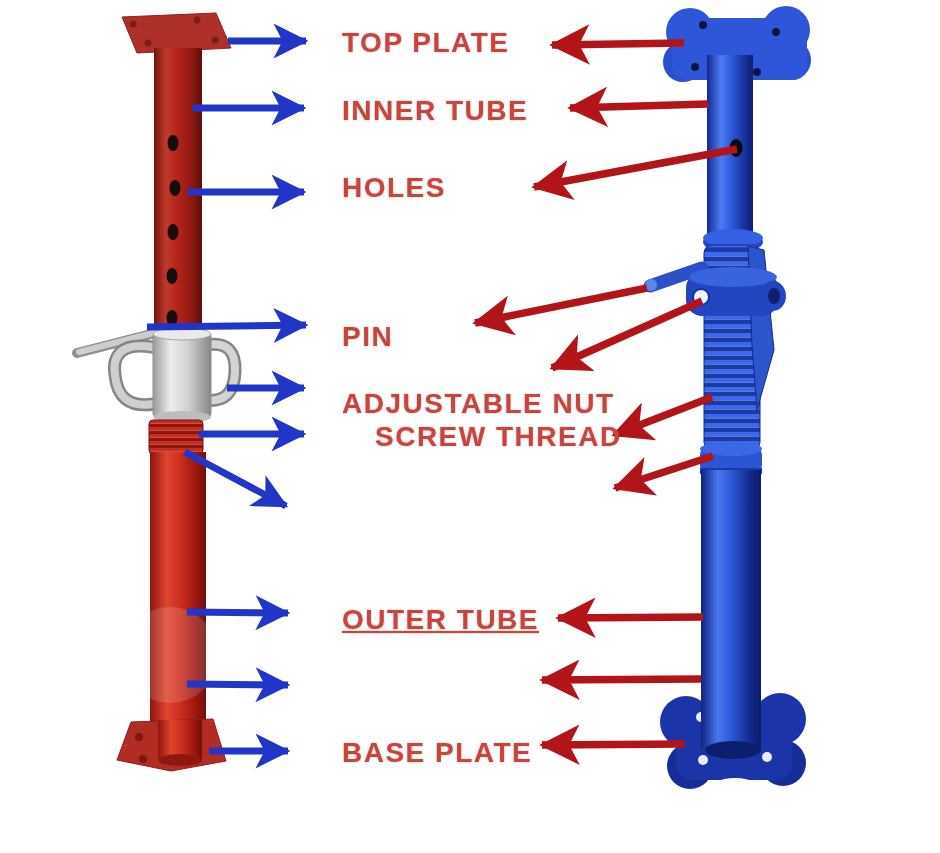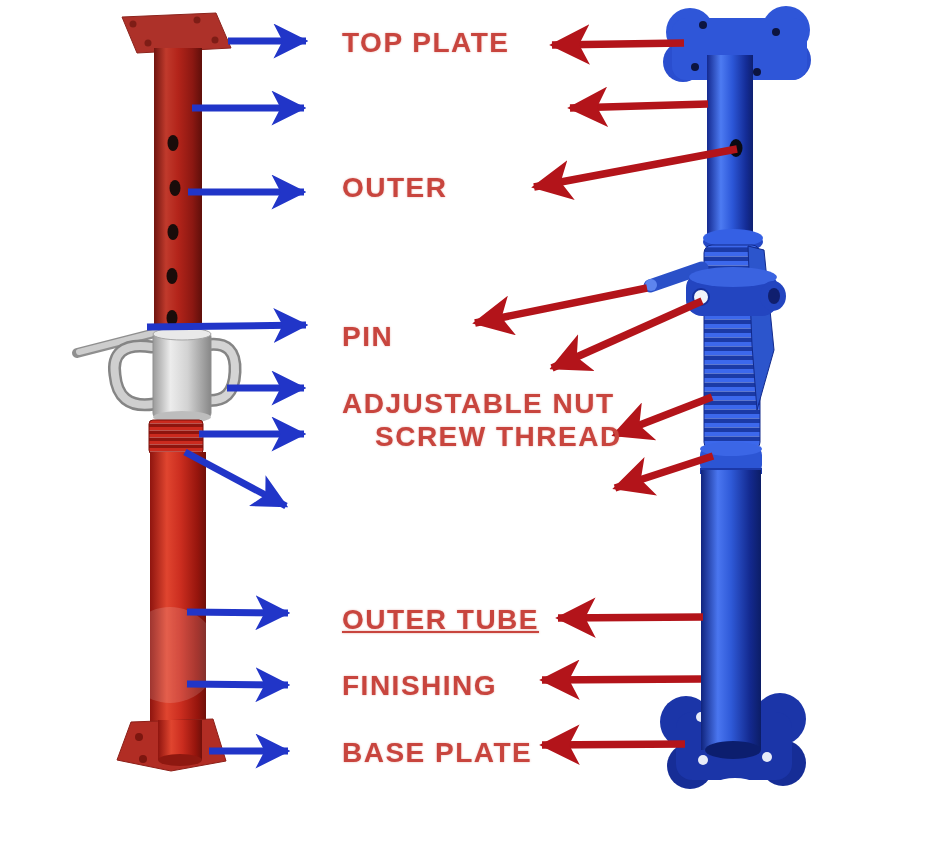--- a/index.html
+++ b/index.html
@@ -207,21 +207,21 @@
       <line x1="702" y1="301" x2="552" y2="368" marker-end="url(#headRed)" stroke="#b3141a"></line>
       <line x1="712" y1="397" x2="614" y2="435" marker-end="url(#headRed)" stroke="#b3141a"></line>
       <line x1="713" y1="456" x2="615" y2="488" marker-end="url(#headRed)" stroke="#b3141a"></line>
       <line x1="703" y1="617" x2="558" y2="618" marker-end="url(#headRed)" stroke="#b3141a"></line>
       <line x1="701" y1="679" x2="542" y2="680" marker-end="url(#headRed)" stroke="#b3141a"></line>
       <line x1="685" y1="744" x2="542" y2="745" marker-end="url(#headRed)" stroke="#b3141a"></line>
     </g>
   </svg>
 
   <div class="part-label lbl-top-plate">TOP PLATE</div>
-  <div class="part-label lbl-holes">OUTER</div>
+  <div class="part-label lbl-inner-tube">INNER TUBE</div>
+  <div class="part-label lbl-holes">HOLES</div>
   <div class="part-label lbl-pin">PIN</div>
   <div class="part-label lbl-adjustable-nut">ADJUSTABLE NUT</div>
   <div class="part-label lbl-screw-thread">SCREW THREAD</div>
   <div class="part-label lbl-outer-tube">OUTER TUBE</div>
-  <div class="part-label lbl-finishing">FINISHING</div>
   <div class="part-label lbl-base-plate">BASE PLATE</div>
 
 </div>
 
 </body></html>

